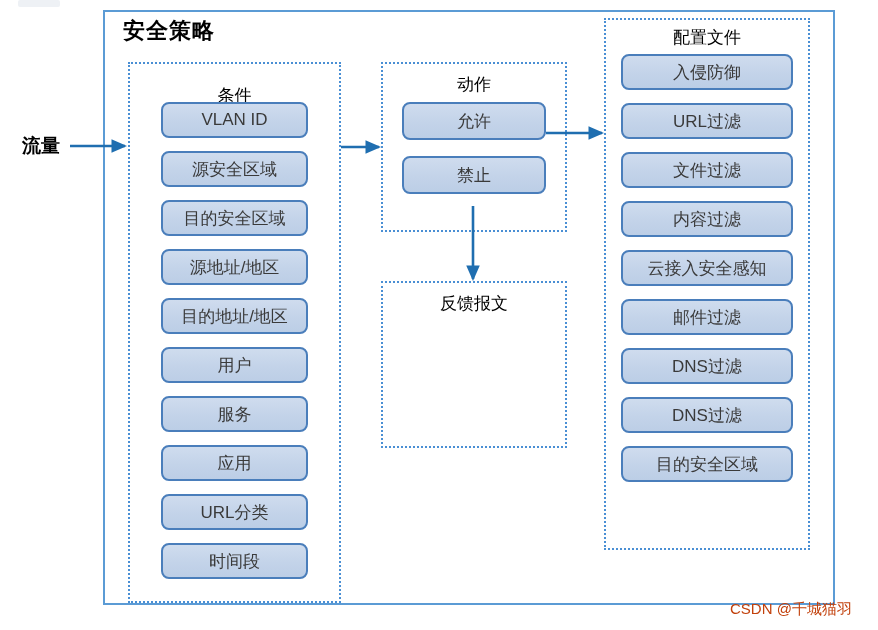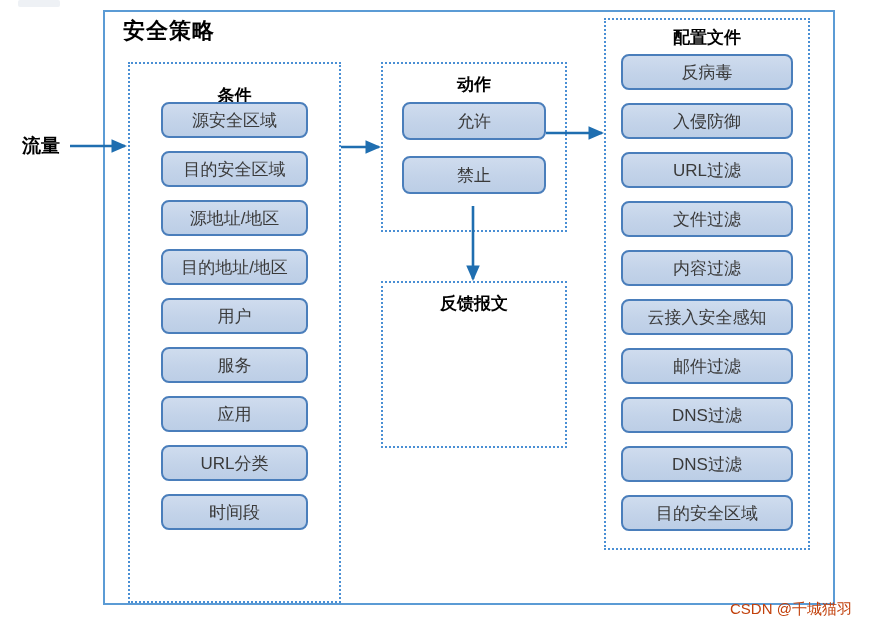--- a/index.html
+++ b/index.html
@@ -47,21 +47,21 @@
   
   .group {
     position: absolute;
     border: 2px dotted #4a8fd4;
     background: #ffffff;
     box-sizing: border-box;
   }
   .group-title {
     text-align: center;
     font-size: 17px;
-    font-weight: bold;
+    font-weight: normal;
     color: #000000;
     white-space: nowrap;
   }
 
   #group-conditions { left: 128px; top: 62px; width: 213px; height: 541px; }
   #group-conditions .group-title { margin-top: 20px; }
 
   #group-actions { left: 381px; top: 62px; width: 186px; height: 170px; }
   #group-actions .group-title { margin-top: 9px; }
 
@@ -152,20 +152,21 @@
   <div class="top-artifact"></div>
 
   <div class="outer-frame"></div>
   <div class="outer-title">安全策略</div>
 
   <div class="traffic-label">流量</div>
 
   <div class="group" id="group-conditions">
     <div class="group-title">条件</div>
     <div class="chip-list">
+      <div class="chip">VLAN ID</div>
       <div class="chip">源安全区域</div>
       <div class="chip">目的安全区域</div>
       <div class="chip">源地址/地区</div>
       <div class="chip">目的地址/地区</div>
       <div class="chip">用户</div>
       <div class="chip">服务</div>
       <div class="chip">应用</div>
       <div class="chip">URL分类</div>
       <div class="chip">时间段</div>
     </div>
@@ -179,21 +180,20 @@
     </div>
   </div>
 
   <div class="group" id="group-feedback">
     <div class="group-title">反馈报文</div>
   </div>
 
   <div class="group" id="group-profiles">
     <div class="group-title">配置文件</div>
     <div class="chip-list">
-      <div class="chip">反病毒</div>
       <div class="chip">入侵防御</div>
       <div class="chip">URL过滤</div>
       <div class="chip">文件过滤</div>
       <div class="chip">内容过滤</div>
       <div class="chip">云接入安全感知</div>
       <div class="chip">邮件过滤</div>
       <div class="chip">DNS过滤</div>
       <div class="chip">DNS过滤</div>
       <div class="chip">目的安全区域</div>
     </div>

